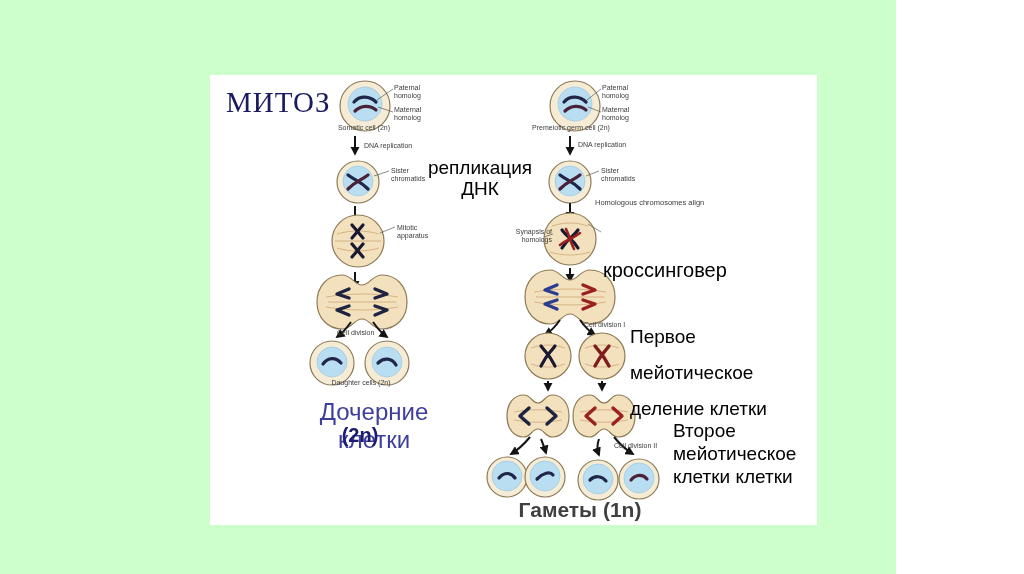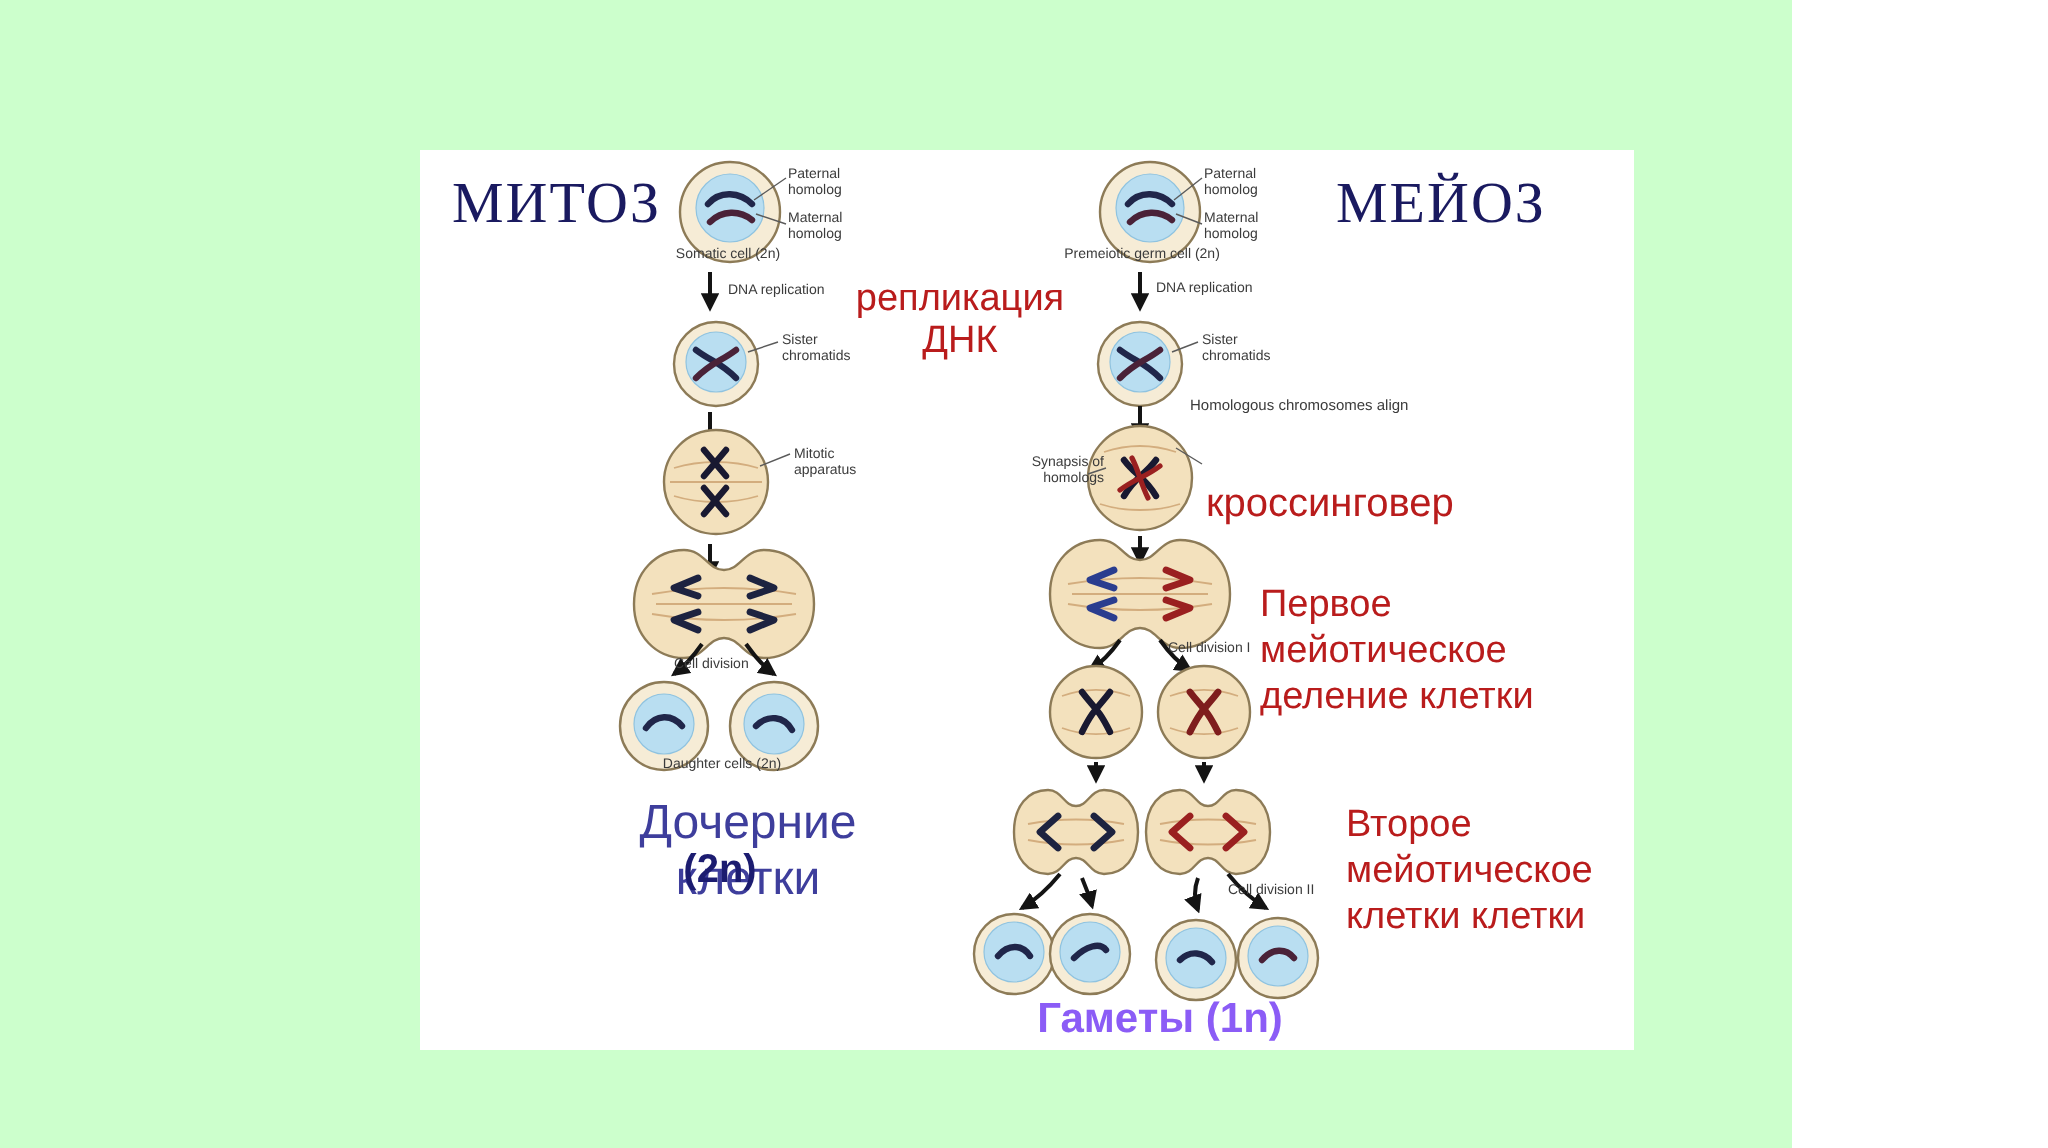--- a/index.html
+++ b/index.html
@@ -11,21 +11,21 @@
   .panel{
     position:absolute;left:210px;top:75px;width:607px;height:450px;
     background:#ffffff;
   }
   .panel svg{position:absolute;left:0;top:0;}
   .lbl{position:absolute;}
   .title{
     font-family:"Liberation Serif",serif;
     font-size:29px;color:#1a1a60;letter-spacing:1px;white-space:nowrap;
   }
-  .ru{font-size:19px;color:#b91c1c;}
+  .ru{font-size:19px;color:#000000;margin-top:18px;}
   .ru-big{font-size:24px;color:#3e3e9c;}
   .navy-bold{font-weight:bold;color:#1c1c70;}
   .tiny{font-size:7px;color:#3b3b3b;line-height:1.15;}
   .tiny2{font-size:7.5px;color:#3b3b3b;line-height:1.15;}
   .center{text-align:center;}
   .right{text-align:right;}
   
   .cell-outer{fill:#f6ecd6;stroke:#8d7b57;stroke-width:1.2;}
   .nucleus{fill:#b9def1;stroke:#8fc3e0;stroke-width:0.6;}
   .cell-tan{fill:#f3e1bd;stroke:#8d7b57;stroke-width:1.2;}
@@ -239,29 +239,28 @@
         <path d="M -8,0 C -3,-5 4,-4 8,1" class="chrom-dark"></path>
       </g>
       <g transform="translate(429,404)">
         <circle r="20" class="cell-outer"></circle>
         <circle cy="-1" r="15" class="nucleus"></circle>
         <path d="M -8,1 C -3,-5 4,-5 8,0" class="chrom-dark2"></path>
       </g>
     </svg>
 
     <div class="lbl title" style="left:16px;top:11px;">МИТОЗ</div>
-    <div class="lbl title" style="left:458px;top:11px;">МЕЙОЗ</div>
 
     <div class="lbl ru center" style="left:203px;top:64px;width:134px;line-height:21px;">репликация ДНК</div>
     <div class="lbl ru" style="left:393px;top:166px;font-size:20px;white-space:nowrap;">кроссинговер</div>
     <div class="lbl ru-big center" style="left:78px;top:323px;width:172px;">Дочерние клетки</div>
     <div class="lbl ru-big center navy-bold" style="left:64px;top:349px;width:172px;font-size:20px;">(2n)</div>
-    <div class="lbl ru" style="left:420px;top:216px;width:148px;line-height:23px;">Первое мейотическое деление клетки</div>
+    <div class="lbl ru" style="left:420px;top:226px;width:148px;line-height:36px;">Первое мейотическое деление клетки</div>
     <div class="lbl ru" style="left:463px;top:326px;width:148px;line-height:23px;">Второе мейотическое клетки клетки</div>
-    <div class="lbl center navy-bold" style="left:295px;top:423px;width:150px;font-size:21px;color:#8b5cf6;">Гаметы (1n)</div>
+    <div class="lbl center navy-bold" style="left:295px;top:423px;width:150px;font-size:21px;color:#404040;">Гаметы (1n)</div>
 
     <div class="lbl tiny" style="left:184px;top:9px;width:38px;">Paternal homolog</div>
     <div class="lbl tiny" style="left:184px;top:31px;width:38px;">Maternal homolog</div>
     <div class="lbl tiny center" style="left:108px;top:49px;width:92px;">Somatic cell (2n)</div>
     <div class="lbl tiny" style="left:154px;top:67px;width:60px;">DNA replication</div>
     <div class="lbl tiny" style="left:181px;top:92px;width:46px;">Sister chromatids</div>
     <div class="lbl tiny" style="left:187px;top:149px;width:48px;">Mitotic apparatus</div>
     <div class="lbl tiny" style="left:127px;top:254px;width:50px;">Cell division</div>
     <div class="lbl tiny center" style="left:106px;top:304px;width:90px;">Daughter cells (2n)</div>
 

